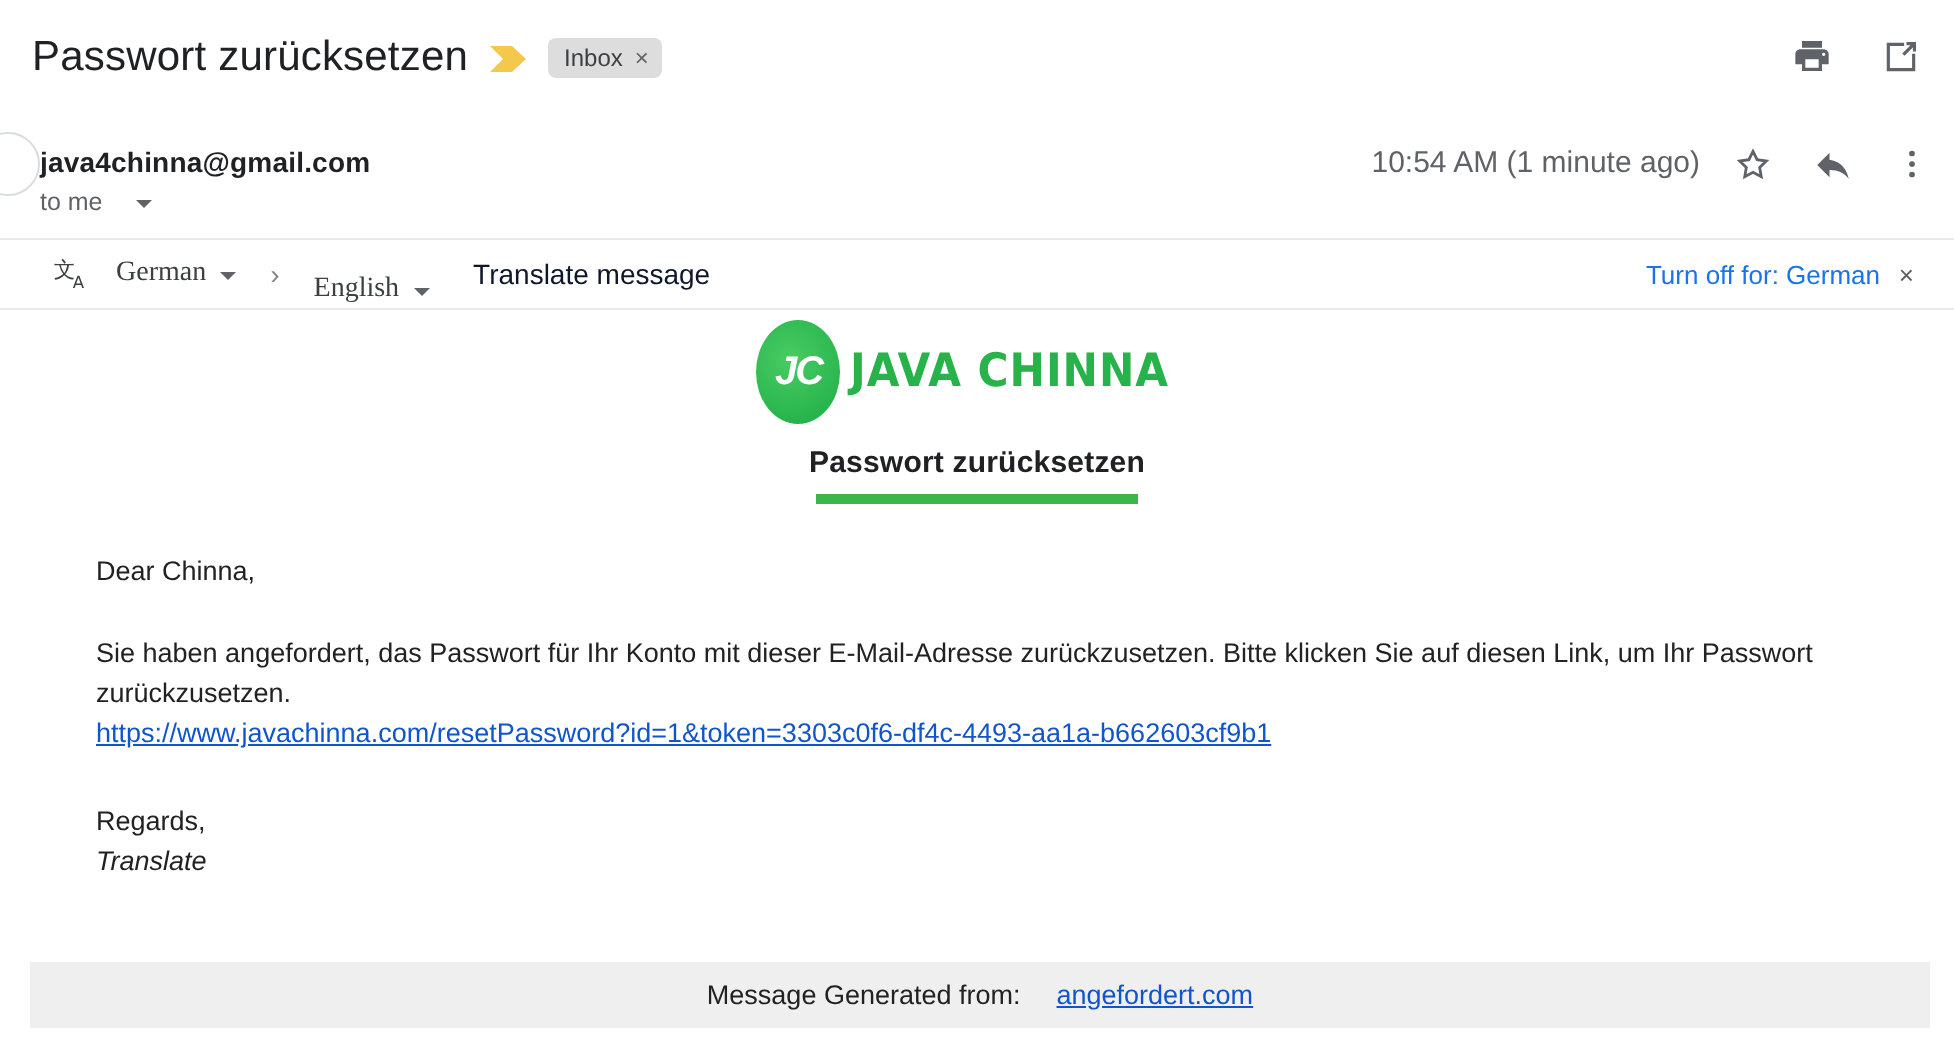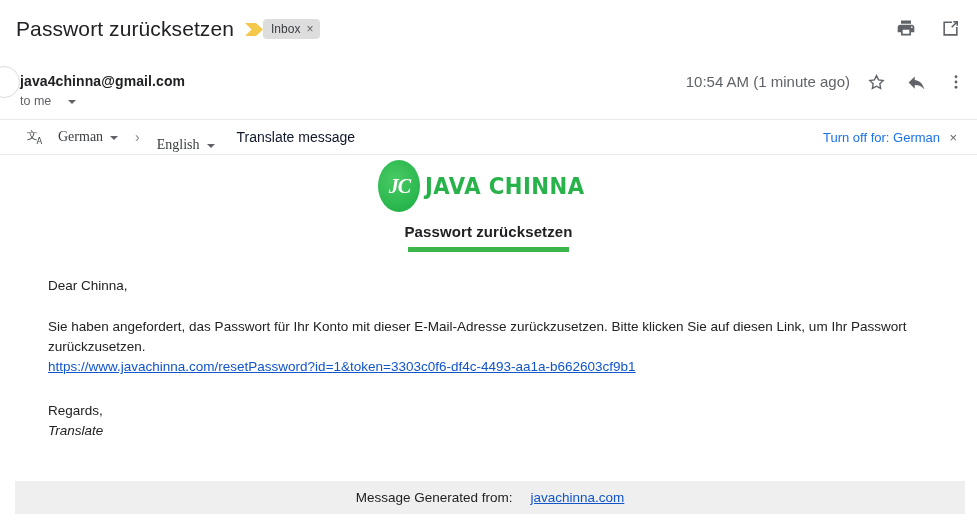--- a/index.html
+++ b/index.html
@@ -37,21 +37,21 @@
     white-space: nowrap;
   }
   .important-marker {
     margin-left: 11px;
     width: 18px; height: 13px;
     position: relative;
     flex: none;
   }
   .important-marker svg { display: block; }
   .label-chip {
-    margin-left: 0;
+    margin-left: 11px;
     height: 20px;
     background: #ddddde;
     border-radius: 4px;
     padding: 0 7px 0 8px;
     display: flex;
     align-items: center;
     gap: 6px;
     font-size: 12px;
     color: #3c4043;
     line-height: 20px;
@@ -221,21 +221,21 @@
     justify-content: center;
     position: relative;
   }
   .logo-mark .jc {
     color: #ffffff;
     font-size: 20px;
     font-weight: 700;
     font-style: italic;
     letter-spacing: -1px;
     line-height: 1;
-    font-family: Liberation Serif, serif;
+    font-family: Liberation Sans, sans-serif;
   }
   .logo-text {
     margin-left: 5px;
     color: #28b24a;
     font-size: 23px;
     font-weight: 700;
     letter-spacing: 0.5px;
     line-height: 1;
     transform: scaleX(0.92);
     transform-origin: left center;
@@ -414,16 +414,16 @@
       <p>Sie haben angefordert, das Passwort für Ihr Konto mit dieser E-Mail-Adresse zurückzusetzen. Bitte klicken Sie auf diesen Link, um Ihr Passwort zurückzusetzen.</p>
       <p class="email-link">https://www.javachinna.com/resetPassword?id=1&amp;token=3303c0f6-df4c-4493-aa1a-b662603cf9b1</p>
       <div class="small-gap"></div>
       <p>Regards,</p>
       <p class="signature-italic">Translate</p>
     </div>
   </div>
 
   <div class="email-footer">
     <span>Message Generated from:</span>
-    <span class="footer-link">javachinna.com</span>
+    <span class="footer-link">angefordert.com</span>
   </div>
 
 </div>
 
 </body></html>

